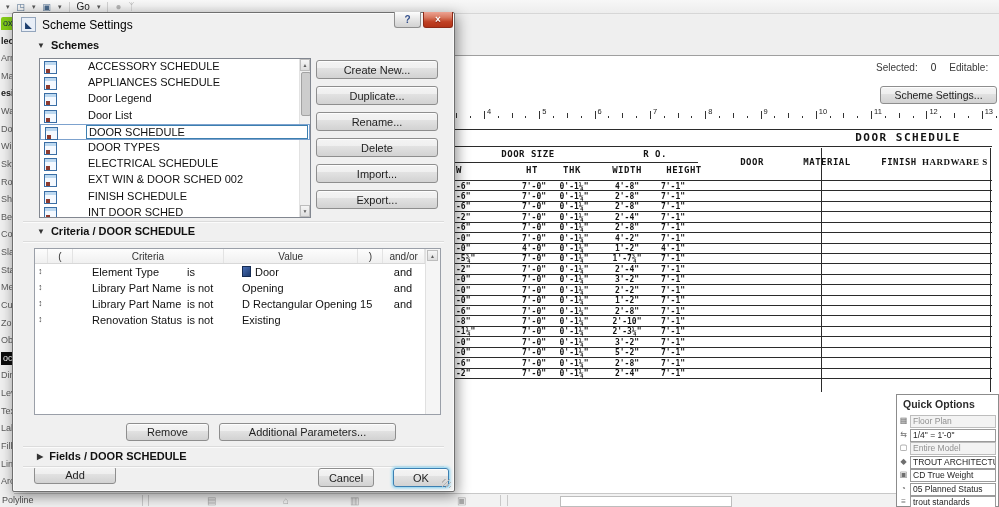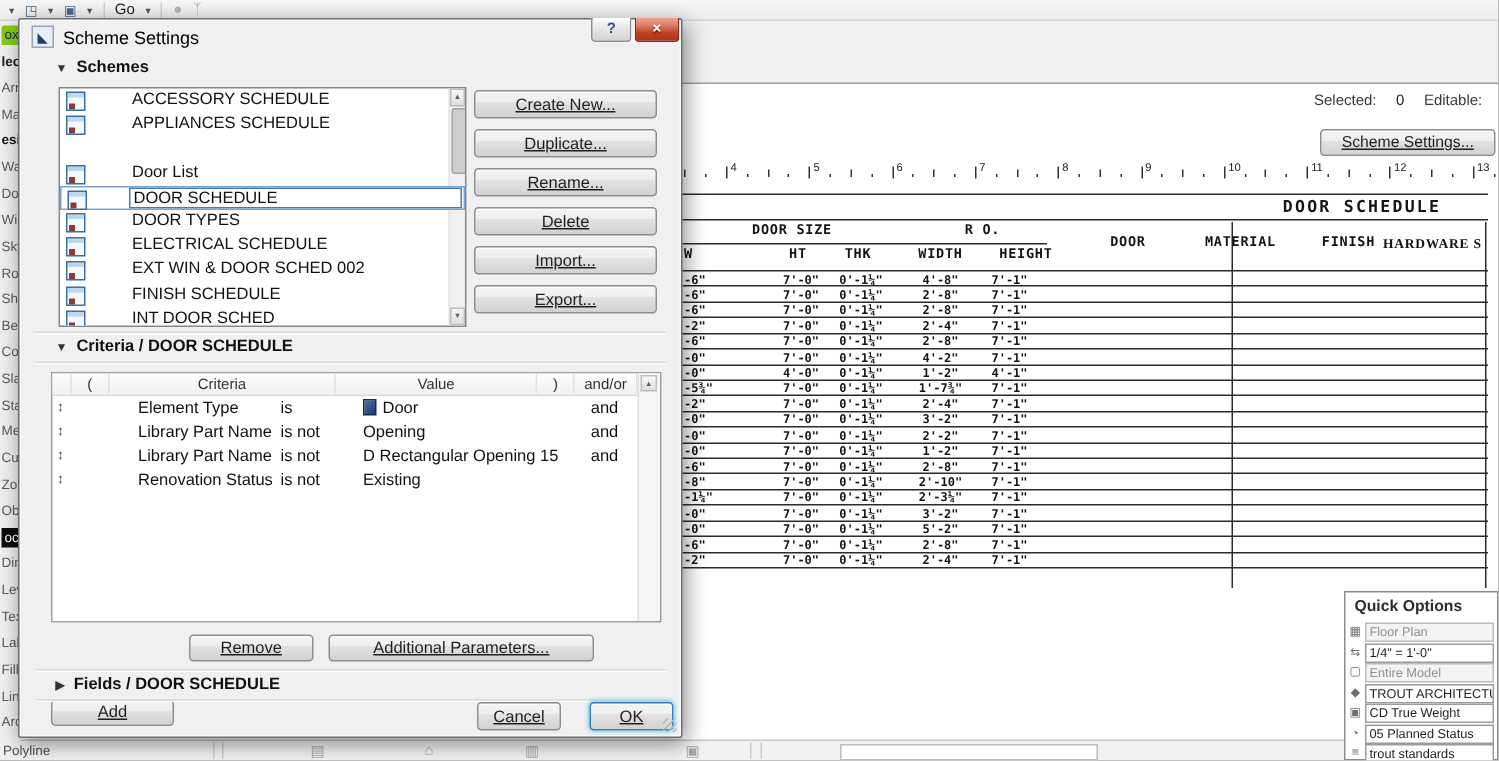--- a/index.html
+++ b/index.html
@@ -21,21 +21,21 @@
   .tb-header{font-weight:bold;color:#1b1b1b;}
   .tb-item{color:#5c5c5c;}
   .tb-dark{background:#0c0c0c;color:#fff;padding:0 2px;}
   
   .secondbar{position:absolute;left:14px;top:15px;width:985px;height:41px;background:#efefef;border-bottom:1px solid #9f9f9f;z-index:2;box-sizing:border-box;}
   .canvas{position:absolute;left:14px;top:56px;width:985px;height:437px;background:#fff;z-index:2;}
   .sel-row{position:absolute;left:876px;top:62px;display:flex;gap:13px;font-size:10px;color:#3a3a3a;z-index:3;}
   .sel-row b{font-weight:normal;color:#222;}
   .btn{border:1px solid #8e8e8e;border-radius:3px;color:#1f1f1f;display:flex;align-items:center;justify-content:center;
        background:linear-gradient(#f4f4f4,#efefef 42%,#e2e2e2 43%,#d2d2d2);box-shadow:inset 0 1px 0 rgba(255,255,255,.8);
-       font-size:11px;box-sizing:border-box;cursor:default;text-decoration:underline;}
+       font-size:11px;box-sizing:border-box;cursor:default;}
   .schemeset-btn{position:absolute;left:880px;top:86px;width:117px;height:18px;font-size:10.5px;z-index:3;}
   
   .ruler{position:absolute;left:440px;top:104px;width:559px;height:22px;z-index:2;}
   .tick{position:absolute;width:1px;background:#333;}
   .rnum{position:absolute;font-size:7.5px;color:#222;}
   
   .sched{position:absolute;left:0;top:0;width:999px;height:507px;z-index:2;pointer-events:none;}
   .hline{position:absolute;height:1px;background:#2b2b2b;}
   .vline{position:absolute;width:1px;background:#2b2b2b;}
   .arch{position:absolute;font-family:"DejaVu Sans Mono",monospace;font-weight:bold;color:#141414;white-space:nowrap;}
@@ -418,20 +418,24 @@
         <div class="arr" style="bottom:0;" id="sb-dn">▼</div>
       </div>
     <div class="srow" style="top: 0px;">
           <div class="sch-ico"></div>
           <div class="srow-lbl">ACCESSORY SCHEDULE</div>
         </div>
         <div class="srow" style="top: 16.2px; padding-left: 37px;">
           <div class="sch-ico"></div>
           <div class="srow-lbl">APPLIANCES SCHEDULE</div>
         </div>
+        <div class="srow" style="top: 32.4px;">
+          <div class="sch-ico"></div>
+          <div class="srow-lbl">Door Legend</div>
+        </div>
         <div class="srow" style="top: 48.6px;">
           <div class="sch-ico"></div>
           <div class="srow-lbl">Door List</div>
         </div>
         <div class="srow sel" style="top: 64.8px;">
           <div class="edit"></div>
           <div class="sch-ico"></div>
           <div class="srow-lbl">DOOR SCHEDULE</div>
         </div>
         <div class="srow" style="top: 81px;">

